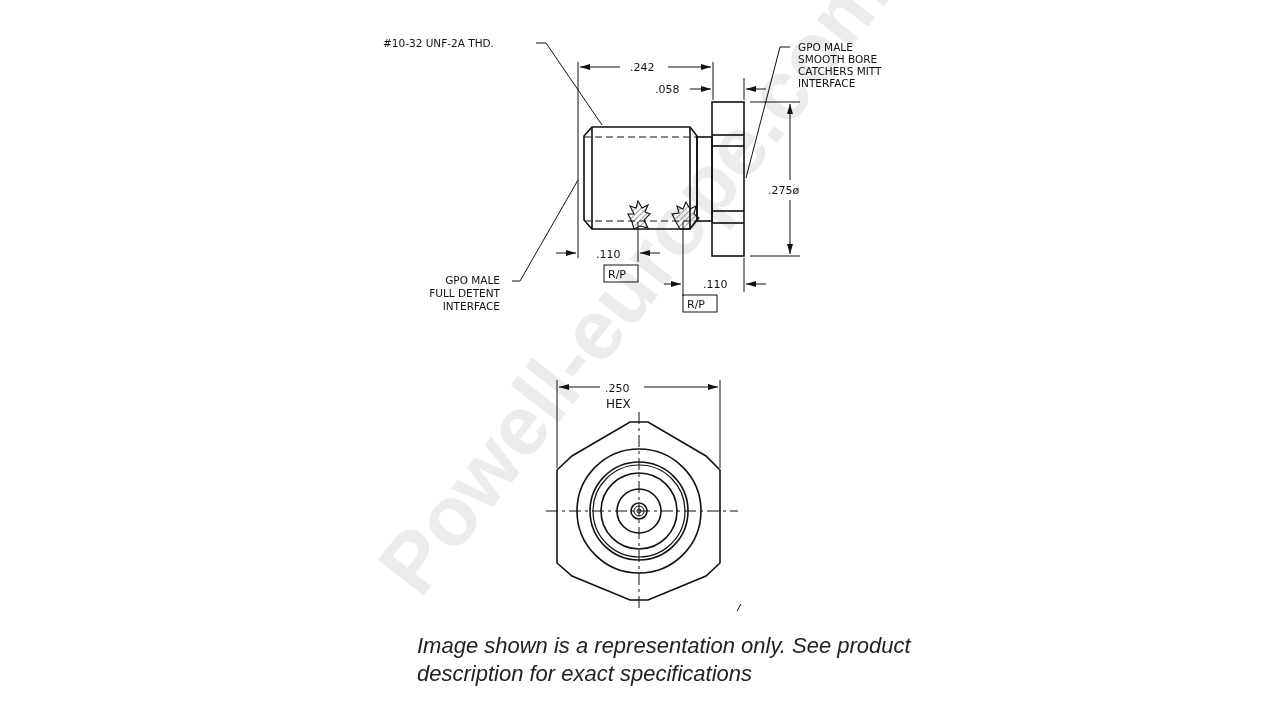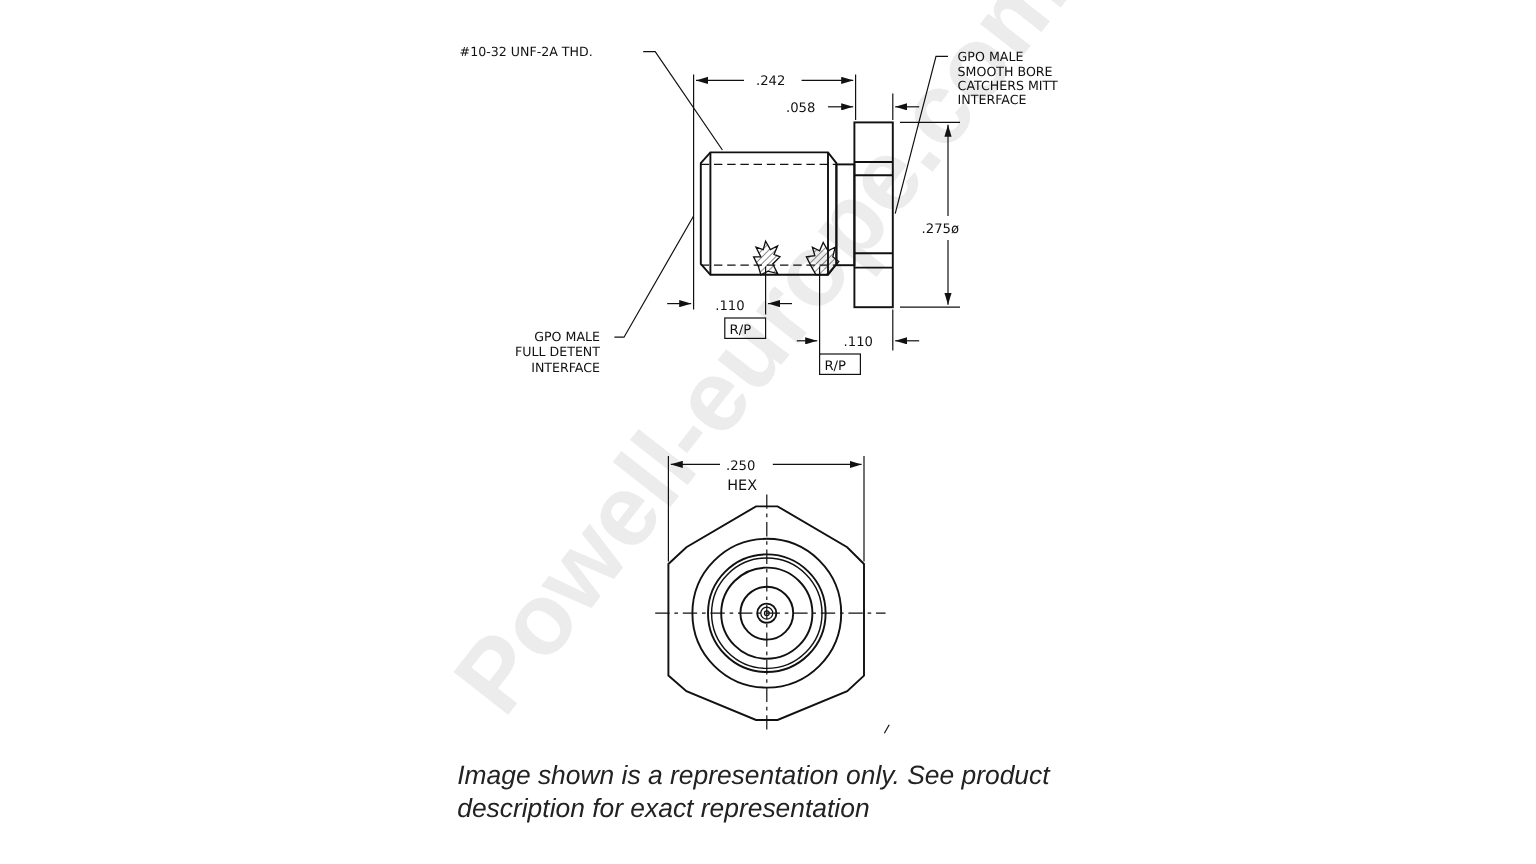--- a/index.html
+++ b/index.html
@@ -2,21 +2,21 @@
 <html><head>
 <meta charset="utf-8">
 <style>
   html, body { margin:0; padding:0; background:#ffffff; }
   body { width:1280px; height:720px; position:relative; overflow:hidden; font-family:"DejaVu Sans", sans-serif; }
   .canvas { position:absolute; left:0; top:0; width:1280px; height:720px; }
   .dim-text { font-family:"DejaVu Sans", sans-serif; font-size:11px; fill:#111; }
   .note-text { font-family:"DejaVu Sans", sans-serif; font-size:10.5px; fill:#111; }
   .watermark { font-family:"Liberation Sans", sans-serif; font-size:84px; font-weight:bold; fill:#ececec; }
   .caption { position:absolute; left:381px; top:632px; width:560px; font-family:"Liberation Sans", sans-serif; font-style:italic; font-size:22px; line-height:28px; color:#222; }
-  .caption span { display:block; }
+  .caption span { display:block;margin-left:36px; }
 </style>
 </head>
 <body>
 
 <svg class="canvas" viewBox="0 0 1280 720" xmlns="http://www.w3.org/2000/svg">
   <defs>
     <marker id="arr" markerWidth="10" markerHeight="6" refX="10" refY="3" orient="auto" markerUnits="userSpaceOnUse">
       <path d="M0,0 L10,3 L0,6 Z" fill="#111"></path>
     </marker>
     <pattern id="hatch" width="4" height="4" patternUnits="userSpaceOnUse" patternTransform="rotate(45)">
@@ -128,14 +128,14 @@
     <line x1="600" y1="387" x2="559" y2="387" marker-end="url(#arr)"></line>
     <line x1="644" y1="387" x2="718" y2="387" marker-end="url(#arr)"></line>
     <line x1="737" y1="611" x2="741" y2="604"></line>
   </g>
   <text class="dim-text" x="605" y="392">.250</text>
   <text class="dim-text" x="606" y="408" style="font-size:12px">HEX</text>
 </svg>
 
 <div class="caption">
   <span>Image shown is a representation only. See product</span>
-  <span>description for exact representation</span>
+  <span>description for exact specifications</span>
 </div>
 
 </body></html>

